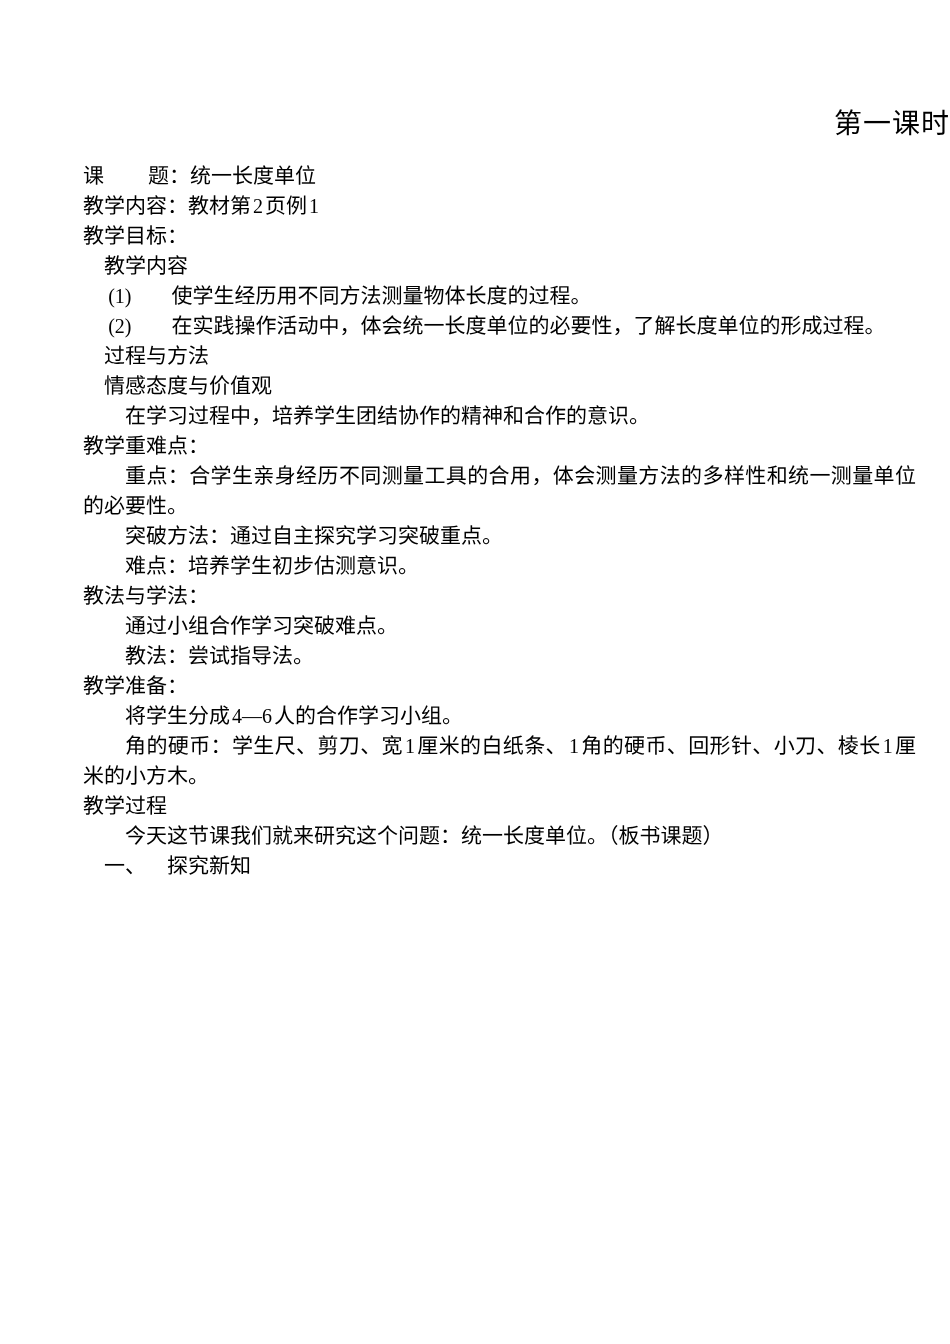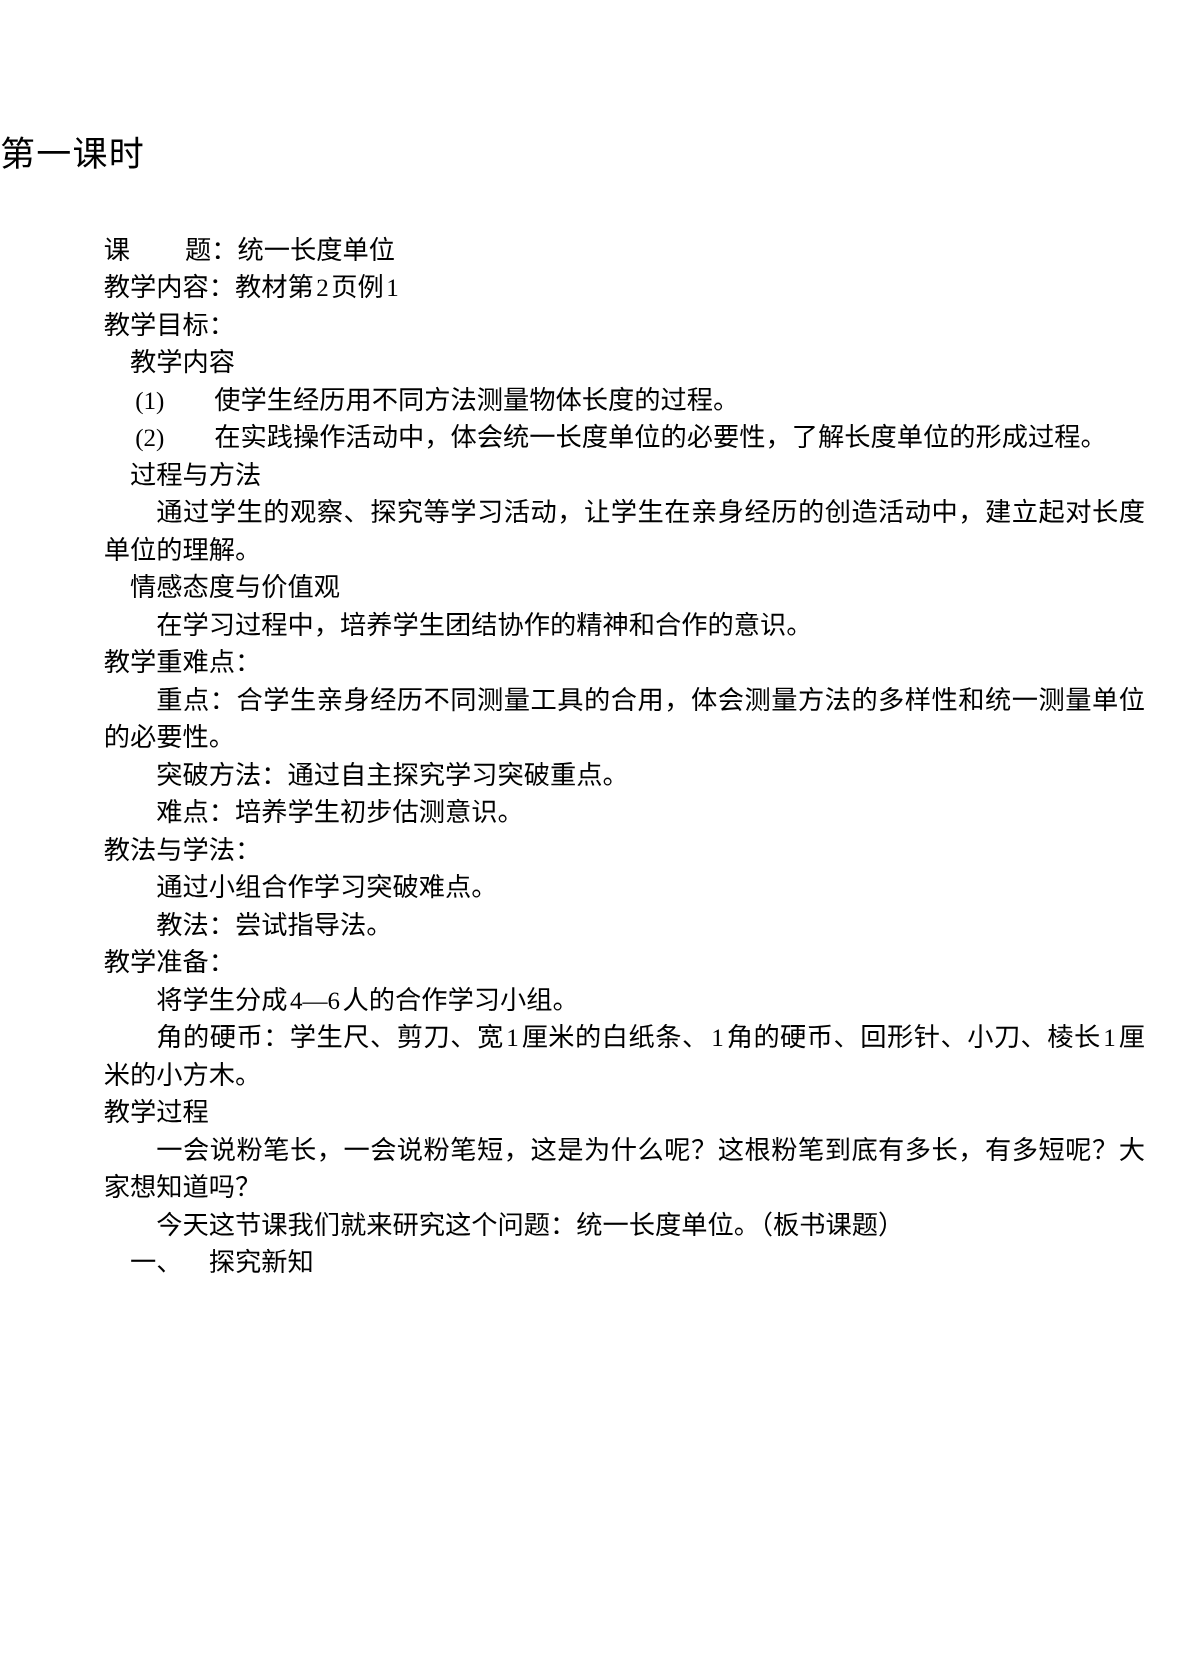--- a/index.html
+++ b/index.html
@@ -16,31 +16,31 @@
   }
   .page {
     position: relative;
     width: 950px;
     height: 1344px;
     box-sizing: border-box;
     padding: 0;
     overflow: hidden;
   }
   .doc-title {
-    text-align: left;
+    text-align: right;
     font-size: 28px;
     line-height: 40px;
     letter-spacing: 1px;
     margin: 0;
     padding-top: 104px;
     font-weight: normal;
     font-family: "Liberation Sans", "DejaVu Sans", sans-serif;
   }
   .body-block {
-    margin-top: 42px;
+    margin-top: 17px;
     padding-left: 83px;
     padding-right: 34px;
   }
   p.line {
     margin: 0;
     font-size: 21px;
     line-height: 30px;
     text-align: justify;
     text-justify: inter-ideograph;
     word-break: break-all;
@@ -98,21 +98,20 @@
     <p class="line noindent">教学目标：</p>
 
     <p class="line item-1">教学内容</p>
 
     <p class="line numbered"><span class="num">(1)</span><span class="gap-tab"></span><span>使学生经历用不同方法测量物体长度的过程。</span></p>
 
     <p class="line numbered"><span class="num">(2)</span><span class="gap-tab"></span><span>在实践操作活动中，体会统一长度单位的必要性，了解长度单位的形成过程。</span></p>
 
     <p class="line item-1">过程与方法</p>
 
-    <p class="line indent">通过学生的观察、探究等学习活动，让学生在亲身经历的创造活动中，建立起对长度单位的理解。</p>
 
     <p class="line item-1">情感态度与价值观</p>
 
     <p class="line indent">在学习过程中，培养学生团结协作的精神和合作的意识。</p>
 
     <p class="line noindent">教学重难点：</p>
 
     <p class="line indent">重点：合学生亲身经历不同测量工具的合用，体会测量方法的多样性和统一测量单位的必要性。</p>
 
     <p class="line indent">突破方法：通过自主探究学习突破重点。</p>
@@ -128,20 +127,19 @@
 
     <p class="line noindent">教学准备：</p>
 
     <p class="line indent"><span>将学生分成</span><span class="lat">4—6</span><span>人的合作学习小组。</span></p>
 
     <p class="line indent"><span>角的硬币：学生尺、剪刀、宽</span><span class="lat">1</span><span>厘米的白纸条、</span><span class="lat">1</span><span>角的硬币、回形针、小刀、棱长</span><span class="lat">1</span><span>厘米的小方木。</span></p>
 
     <p class="line noindent">教学过程</p>
 
 
-    <p class="line indent">一会说粉笔长，一会说粉笔短，这是为什么呢？这根粉笔到底有多长，有多短呢？大家想知道吗？</p>
 
     <p class="line indent">今天这节课我们就来研究这个问题：统一长度单位。（板书课题）</p>
 
     <p class="line item-1"><span>一、</span><span class="gap-small"></span><span>探究新知</span></p>
 
   </div>
 </div>
 
 </body></html>

